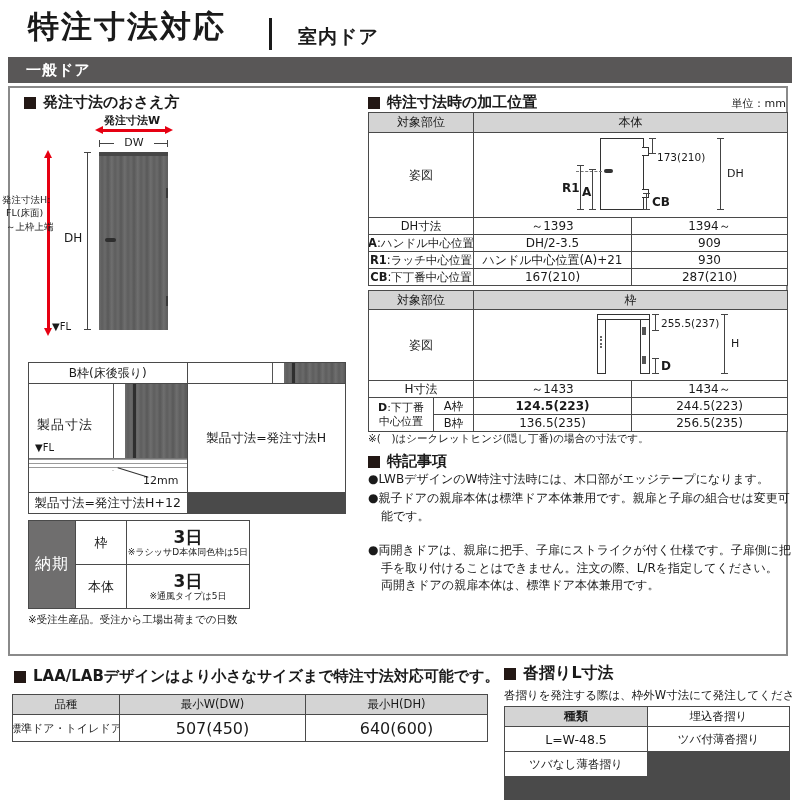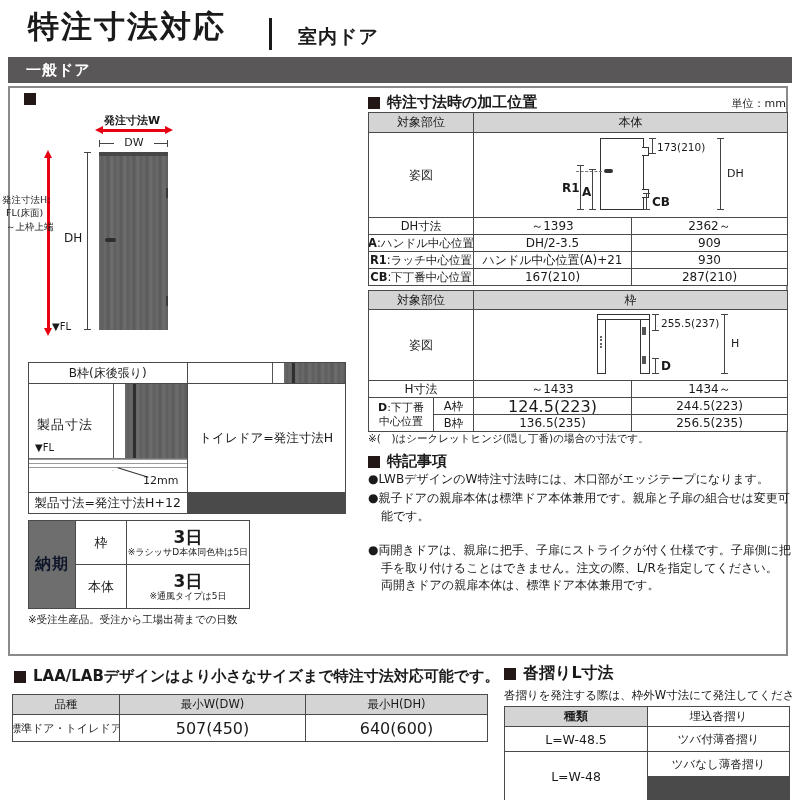--- a/index.html
+++ b/index.html
@@ -59,20 +59,21 @@
 <div class="abs title-divider"></div>
 <div class="abs subtitle">室内ドア</div>
 <div class="abs category-bar">
   <span>一般ドア</span>
 </div>
 
 <div class="abs content-box"></div>
 
 <div class="abs sec-title" style="left:24px;top:93px;">
   <span class="sec-marker"></span>
+  <span>発注寸法のおさえ方</span>
 </div>
 
 <div class="abs" style="left:0;top:113px;width:350px;height:252px;">
   <div class="small-label" style="left:92px;top:0;width:80px;text-align:center;font-weight:bold;font-size:11px;">発注寸法W</div>
   <div class="harrow" style="left:95px;top:13px;width:78px;">
       <span class="ln"></span>
     </div>
   <div class="dim-h" style="left:99px;top:30px;width:69px;"></div>
   <div class="small-label" style="left:114px;top:23px;width:40px;text-align:center;background:#fff;font-size:11px;">DW</div>
   <div class="dim-v" style="left:87px;top:39px;height:178px;"></div>
@@ -115,26 +116,26 @@
       </div>
     <div class="door-tex" style="position:absolute;left:96px;top:0;right:0;height:74px;">
       <div style="position:absolute;left:8px;top:0;bottom:0;width:3px;background:#2f2f2f;"></div>
     </div>
     <span class="small-label" style="left:6px;top:58px;">▼FL</span>
     <div class="hatch" style="left:0;right:0;top:74px;height:12px;"></div>
     <div style="position:absolute;left:88px;top:88px;width:32px;height:1px;background:#333;transform:rotate(17deg);"></div>
     <span class="small-label" style="right:8px;top:90px;font-size:11px;">12mm</span>
   </div>
 
-  <div style="font-size:12.5px;" class="nowrap">トイレドア=発注寸法H</div>
+  <div style="font-size:12.5px;" class="nowrap">製品寸法=発注寸法H</div>
   <div style="font-size:12.5px;" class="nowrap">製品寸法=発注寸法H+12</div>
 </div>
 
 <div class="tbl" style="left:28px;top:520px;width:222px;grid-template-columns:46px 50px 1fr;grid-template-rows:43px 43px;">
-  <div style="grid-row:1/3;background:var(--delivery-header,#6f6e6e);color:#0f172a;font-weight:bold;font-size:16px;letter-spacing:1px;">納期</div>
+  <div style="grid-row:1/3;background:var(--delivery-header,#6f6e6e);color:#ffffff;font-weight:normal;font-size:16px;letter-spacing:1px;">納期</div>
   <div style="font-size:13px;">枠</div>
   <div style="flex-direction:column;line-height:1.15;">
     <span style="font-size:17px;font-weight:bold;">3日</span>
     <span style="font-size:9px;" class="nowrap">※ラシッサD本体同色枠は5日</span>
   </div>
   <div style="font-size:13px;">本体</div>
   <div style="flex-direction:column;line-height:1.15;">
     <span style="font-size:17px;font-weight:bold;">3日</span>
     <span style="font-size:9px;" class="nowrap">※通風タイプは5日</span>
   </div>
@@ -152,37 +153,37 @@
   <div class="th" style="grid-column:2/4;font-size:12px;">本体</div>
 
   <div style="font-size:12px;">姿図</div>
   <div style="grid-column:2/4;position:relative;display:block;">
     <div style="position:absolute;left:126px;top:5px;width:44px;height:72px;border:1.5px solid #333;box-sizing:border-box;"></div>
     <div style="position:absolute;left:168px;top:14px;width:7px;height:9px;border:1.5px solid #333;border-left:none;background:#fff;box-sizing:border-box;"></div>
     <div style="position:absolute;left:168px;top:56px;width:7px;height:9px;border:1.5px solid #333;border-left:none;background:#fff;box-sizing:border-box;"></div>
     <div style="position:absolute;left:130px;top:36px;width:9px;height:4px;background:#333;border-radius:2px;"></div>
     <div style="position:absolute;left:102px;top:38px;width:26px;height:0;border-top:1px dashed #777;"></div>
     <div class="dim-v" style="left:178px;top:5px;height:16px;"></div>
-    <span class="small-label" style="left:183px;top:8px;font-size:10.5px;">173(210)</span>
+    <span class="small-label" style="left:183px;top:18px;font-size:10.5px;">173(210)</span>
     <div class="dim-v" style="left:246px;top:5px;height:72px;"></div>
     <span class="small-label" style="left:253px;top:34px;font-size:11px;">DH</span>
     <div class="dim-v" style="left:106px;top:32px;height:45px;"></div>
     <div class="dim-v" style="left:118px;top:36px;height:41px;"></div>
     <span class="small-label" style="left:88px;top:48px;font-weight:bold;font-size:12px;">R1</span>
     <span class="small-label" style="left:108px;top:52px;font-weight:bold;font-size:12px;">A</span>
     <div class="dim-v" style="left:172px;top:60px;height:17px;"></div>
     <span class="small-label" style="left:178px;top:62px;font-weight:bold;font-size:12px;">CB</span>
   </div>
 
   <div style="font-size:11.5px;" class="nowrap">
     <b></b>
       <span>DH寸法</span>
   </div>
   <div style="font-size:12px;">～1393</div>
-  <div style="font-size:12px;">2362～</div>
+  <div style="font-size:12px;">1394～</div>
 
   <div style="font-size:11.5px;" class="nowrap">
     <b>A</b>
       <span>:ハンドル中心位置</span>
   </div>
   <div style="font-size:12px;">DH/2-3.5</div>
   <div style="font-size:12px;">909</div>
 
   <div style="font-size:11.5px;" class="nowrap">
     <b>R1</b>
@@ -221,21 +222,21 @@
 
   <div style="grid-column:1/3;font-size:12px;">H寸法</div>
   <div style="font-size:12px;">～1433</div>
   <div style="font-size:12px;">1434～</div>
 
   <div style="grid-row:4/6;flex-direction:column;font-size:11px;line-height:1.25;">
     <span class="nowrap"><b>D</b><span>:下丁番</span></span>
     <span>中心位置</span>
   </div>
   <div style="font-size:11.5px;">A枠</div>
-  <div style="font-size:16px;">124.5(223)</div>
+  <div style="font-size:12px;font-weight:bold;">124.5(223)</div>
   <div style="font-size:12px;">244.5(223)</div>
   <div style="font-size:11.5px;">B枠</div>
   <div style="font-size:12px;">136.5(235)</div>
   <div style="font-size:12px;">256.5(235)</div>
 </div>
 <div class="abs foot-note" style="left:368px;top:432px;">※(　)はシークレットヒンジ(隠し丁番)の場合の寸法です。</div>
 
 <div class="abs sec-title" style="left:368px;top:452px;">
   <span class="sec-marker"></span>
   <span>特記事項</span>
@@ -263,15 +264,14 @@
 <div class="abs sec-title" style="left:504px;top:663px;font-size:16px;">
   <span class="sec-marker"></span>
   <span>沓摺りL寸法</span>
 </div>
 <div class="abs" style="left:504px;top:688px;font-size:11.5px;">沓摺りを発注する際は、枠外W寸法にて発注してください。</div>
 <div class="tbl" style="left:504px;top:706px;width:286px;grid-template-columns:142px 1fr;grid-template-rows:19px 24px 24px 24px;">
   <div class="th" style="font-size:12px;font-weight:bold;">種類</div>
   <div style="font-size:11.5px;">埋込沓摺り</div>
   <div style="font-size:12.5px;">L=W-48.5</div>
   <div style="font-size:11.5px;">ツバ付薄沓摺り</div>
-  <div style="grid-row:3/5;font-size:12.5px;">L=W-48</div>
   <div style="font-size:11.5px;">ツバなし薄沓摺り</div>
 </div>
 
 </body></html>

